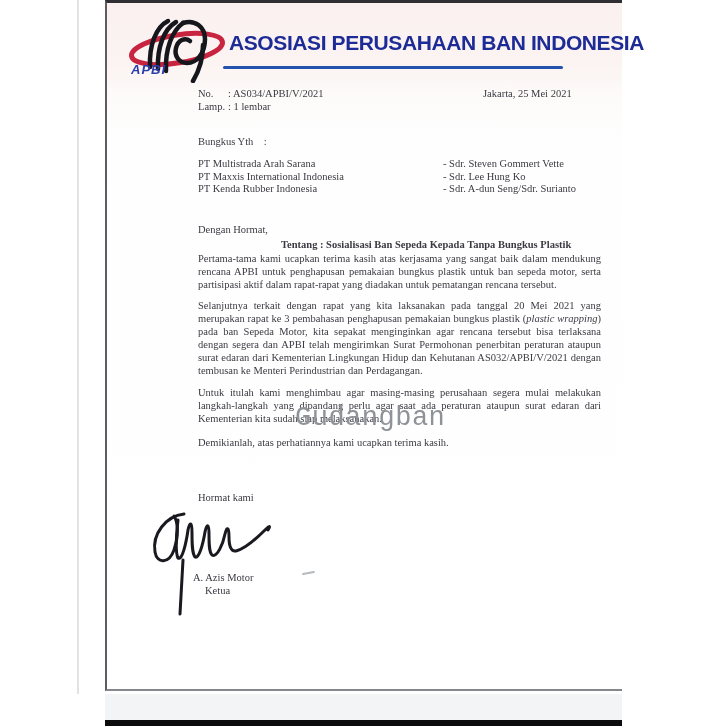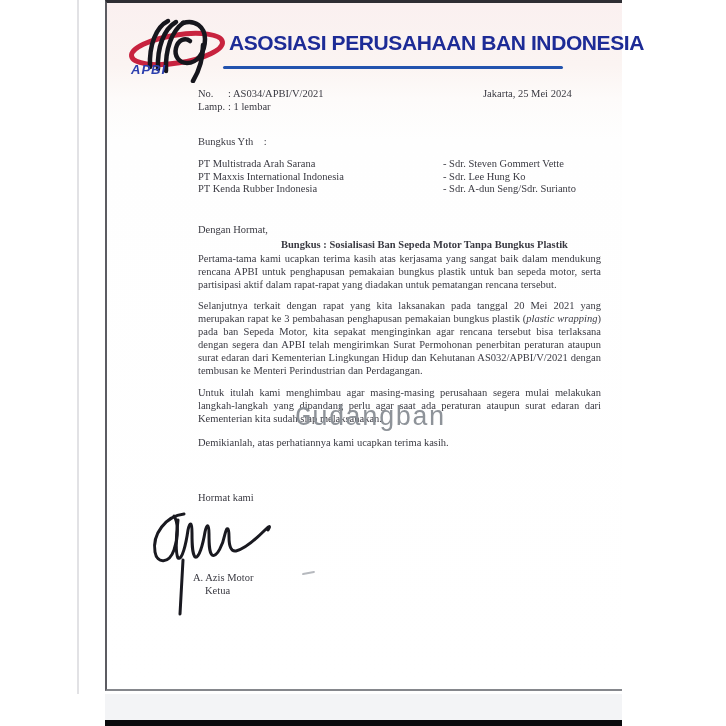--- a/index.html
+++ b/index.html
@@ -92,36 +92,36 @@
     <div class="title-underline"></div>
 
     <div class="txt meta-block">
       <div class="meta-row">
         <span class="lbl">No.</span><span>: AS034/APBI/V/2021</span>
       </div>
       <div class="meta-row">
         <span class="lbl">Lamp.</span><span>: 1 lembar</span>
       </div>
     </div>
-    <div class="txt date">Jakarta, 25 Mei 2024</div>
+    <div class="txt date">Jakarta, 25 Mei 2021</div>
 
     <div class="txt kepada">Bungkus Yth    :</div>
     <div class="txt recip-companies">
       <div>PT Multistrada Arah Sarana</div>
       <div>PT Maxxis International Indonesia</div>
       <div>PT Kenda Rubber Indonesia</div>
     </div>
     <div class="txt recip-contacts">
       <div>- Sdr. Steven Gommert Vette</div>
       <div>- Sdr. Lee Hung Ko</div>
       <div>- Sdr. A-dun Seng/Sdr. Surianto</div>
     </div>
 
     <div class="txt salutation">Dengan Hormat,</div>
-    <div class="txt subject">Bungkus : Sosialisasi Ban Sepeda Motor Tanpa Bungkus Plastik</div>
+    <div class="txt subject">Tentang : Sosialisasi Ban Sepeda Kepada Tanpa Bungkus Plastik</div>
 
     <div class="txt para p1">Pertama-tama kami ucapkan terima kasih atas kerjasama yang sangat baik dalam mendukung rencana APBI untuk penghapusan pemakaian bungkus plastik untuk ban sepeda motor, serta partisipasi aktif dalam rapat-rapat yang diadakan untuk pematangan rencana tersebut.</div>
 
     <div class="txt para p2"><span>Selanjutnya terkait dengan rapat yang kita laksanakan pada tanggal 20 Mei 2021 yang merupakan rapat ke 3 pembahasan penghapusan pemakaian bungkus plastik (</span><span class="italic">plastic wrapping</span><span>) pada ban Sepeda Motor, kita sepakat menginginkan agar rencana tersebut bisa terlaksana dengan segera dan APBI telah mengirimkan Surat Permohonan penerbitan peraturan ataupun surat edaran dari Kementerian Lingkungan Hidup dan Kehutanan AS032/APBI/V/2021 dengan tembusan ke Menteri Perindustrian dan Perdagangan.</span></div>
 
     <div class="txt closing-line">Demikianlah, atas perhatiannya kami ucapkan terima kasih.</div>
 
     <div class="txt para p3">Untuk itulah kami menghimbau agar masing-masing perusahaan segera mulai melakukan langkah-langkah yang dipandang perlu agar saat ada peraturan ataupun surat edaran dari Kementerian kita sudah siap melaksanakan.</div>
 
     <div class="txt hormat">Hormat kami</div>

